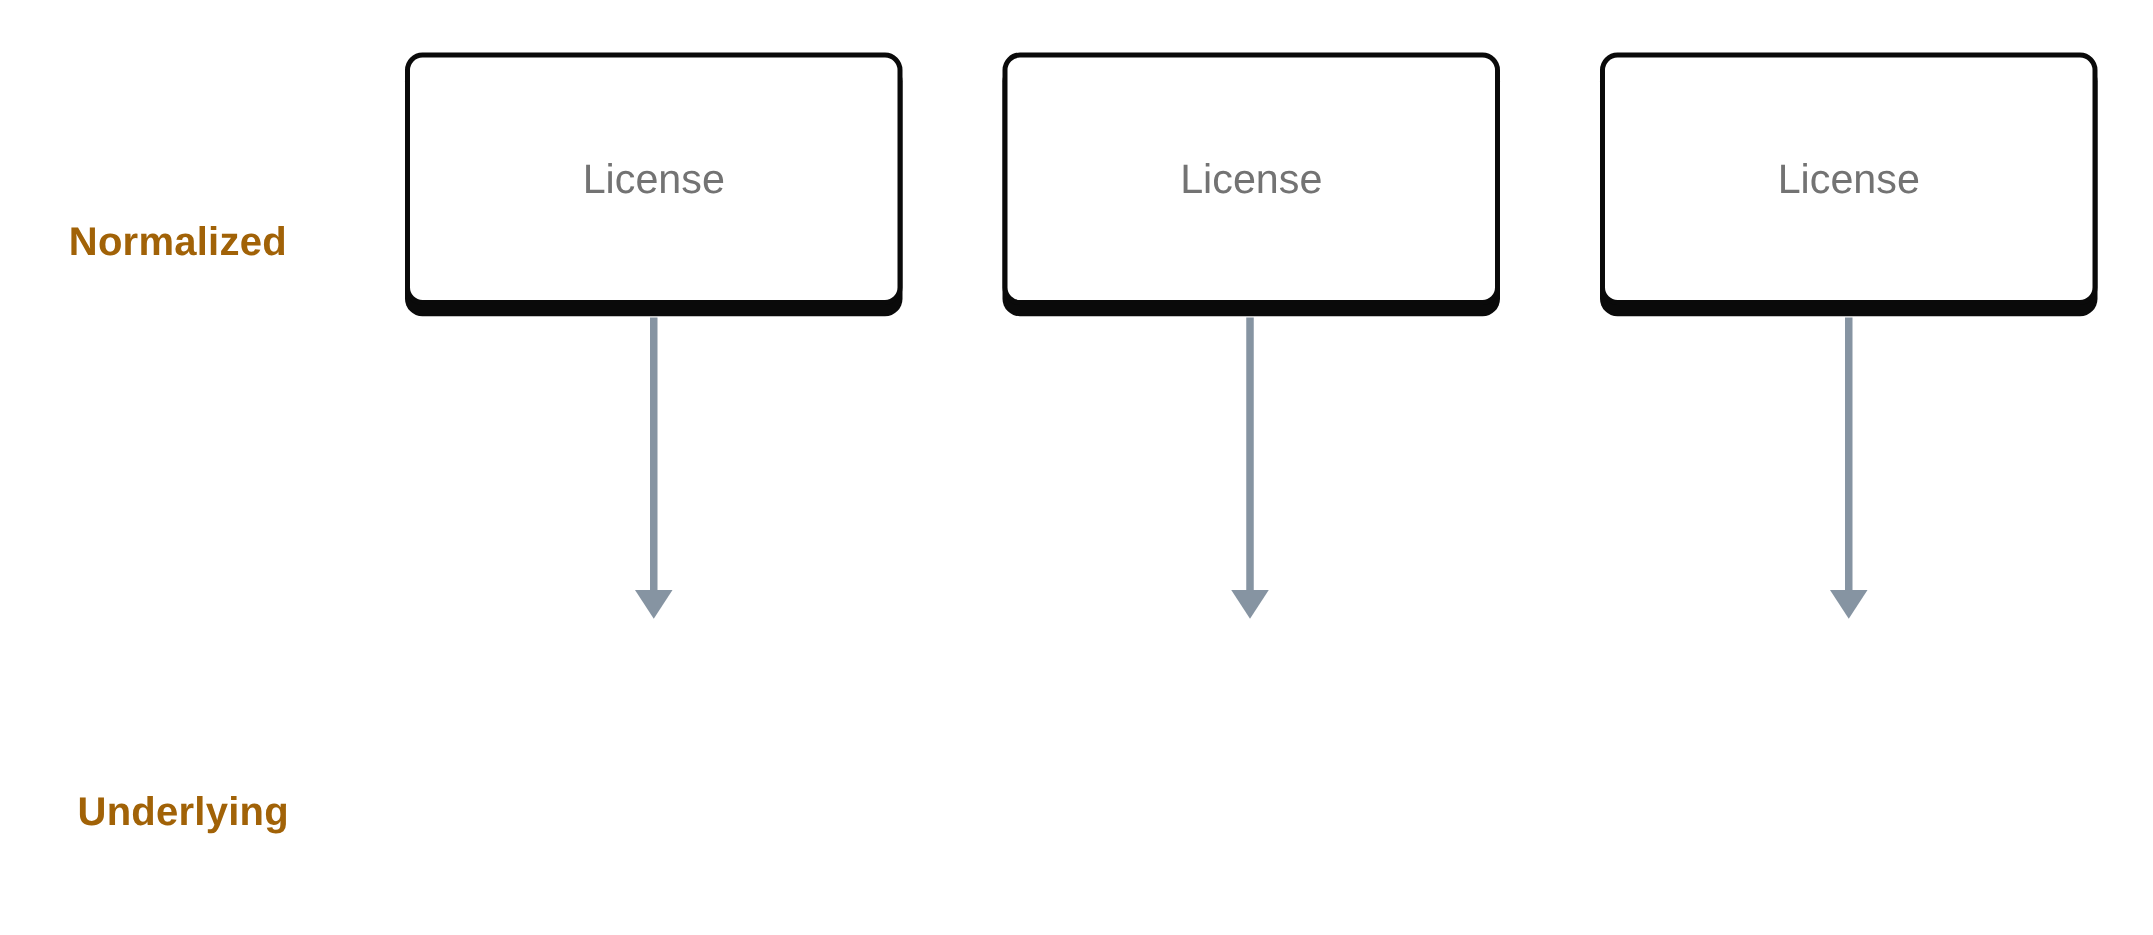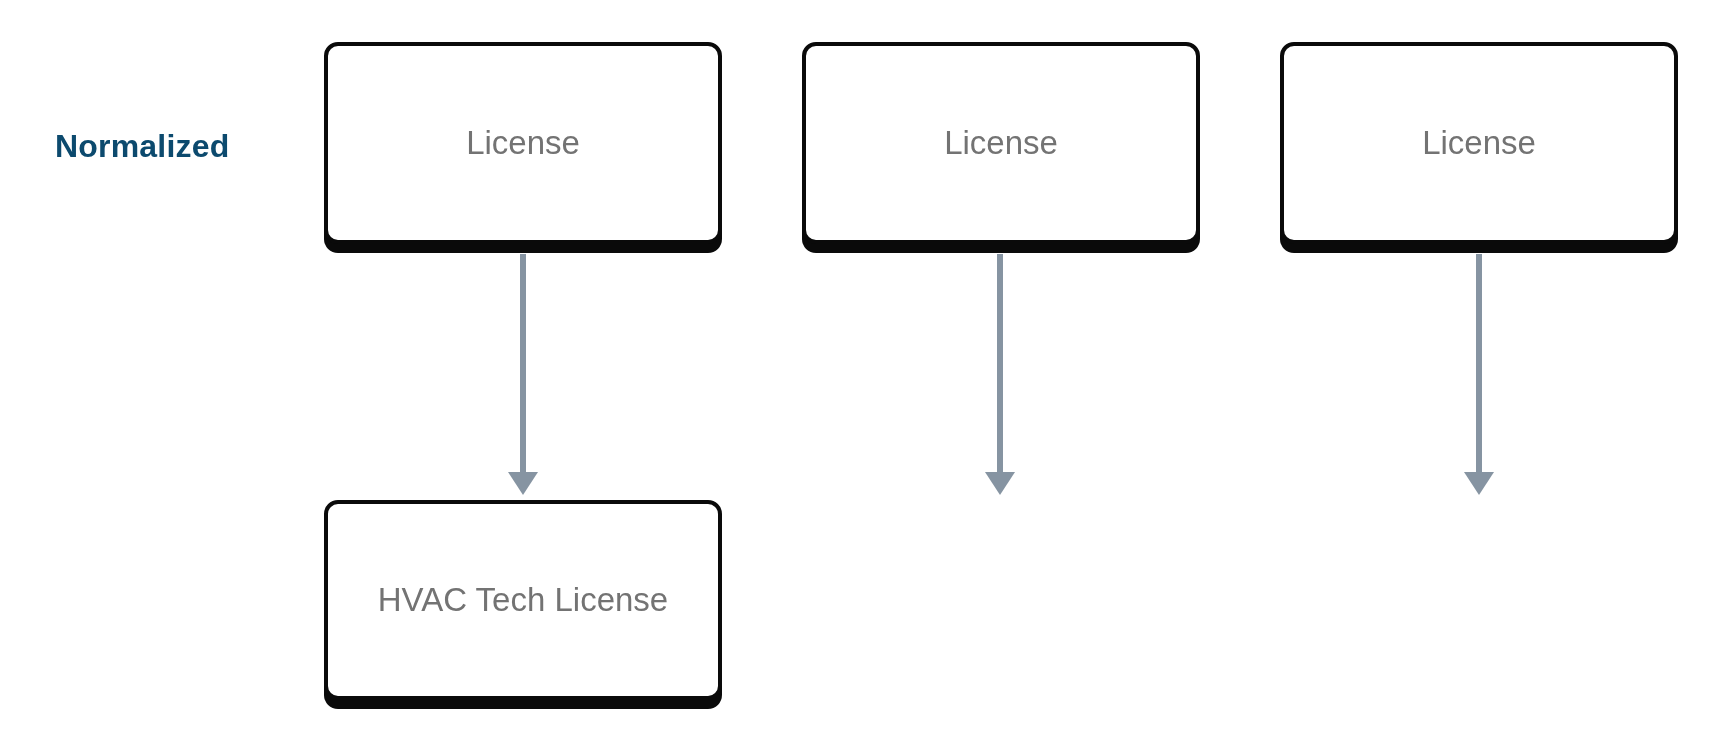--- a/index.html
+++ b/index.html
@@ -12,23 +12,24 @@
     width: 1722px;
     height: 748px;
     background: #ffffff;
     font-family: "Liberation Sans", sans-serif;
     overflow: hidden;
   }
   .row-label {
     position: absolute;
     font-size: 32px;
     font-weight: 700;
-    color: #0c4a6e;
+    color: #a16207;
     letter-spacing: 0.2px;
     white-space: nowrap;
+    margin-top: 47px;
   }
   .row-label.normalized { left: 55px;  top: 128px; }
   .row-label.underlying { left: 62px;  top: 584px; }
 
   .box {
     position: absolute;
     width: 398px;
     box-sizing: border-box;
     background: #ffffff;
     border: 4px solid #0a0a0a;
@@ -79,30 +80,28 @@
     border-top: 23px solid #8694a2;
   }
 </style>
 </head>
 <body>
 
 <div class="canvas">
 
   <div class="row-label normalized">Normalized</div>
 
+  <div class="row-label underlying">Underlying</div>
 
   <div class="box top col-0">
     <span class="box-label">License</span>
   </div>
   <div class="arrow ax-0">
     <div class="shaft"></div>
     <div class="head"></div>
-  </div>
-  <div class="box bottom col-0">
-    <span class="box-label">HVAC Tech License</span>
   </div>
 
   <div class="box top col-1">
     <span class="box-label">License</span>
   </div>
   <div class="arrow ax-1">
     <div class="shaft"></div>
     <div class="head"></div>
   </div>
 

